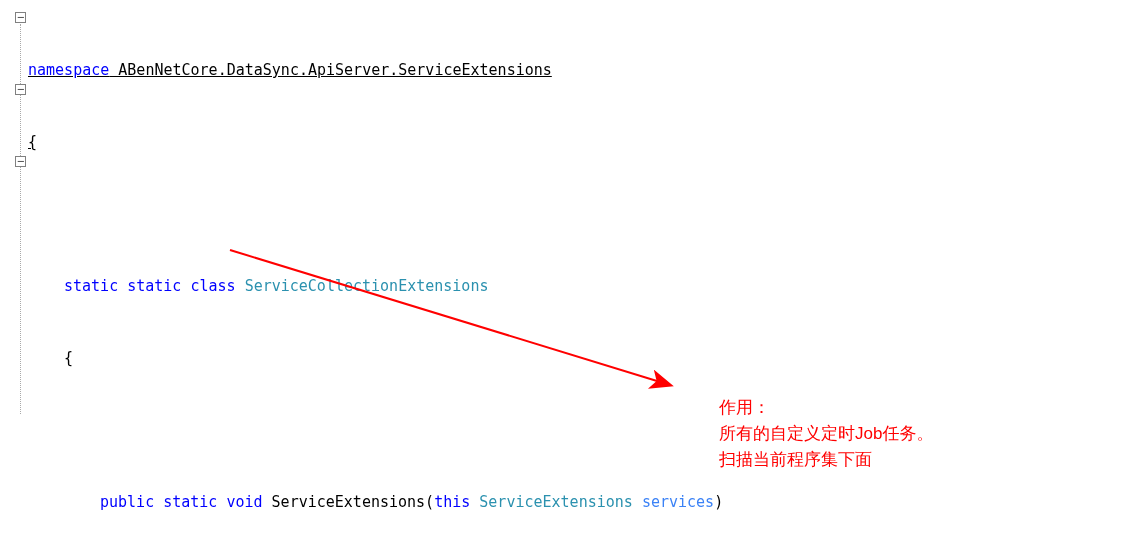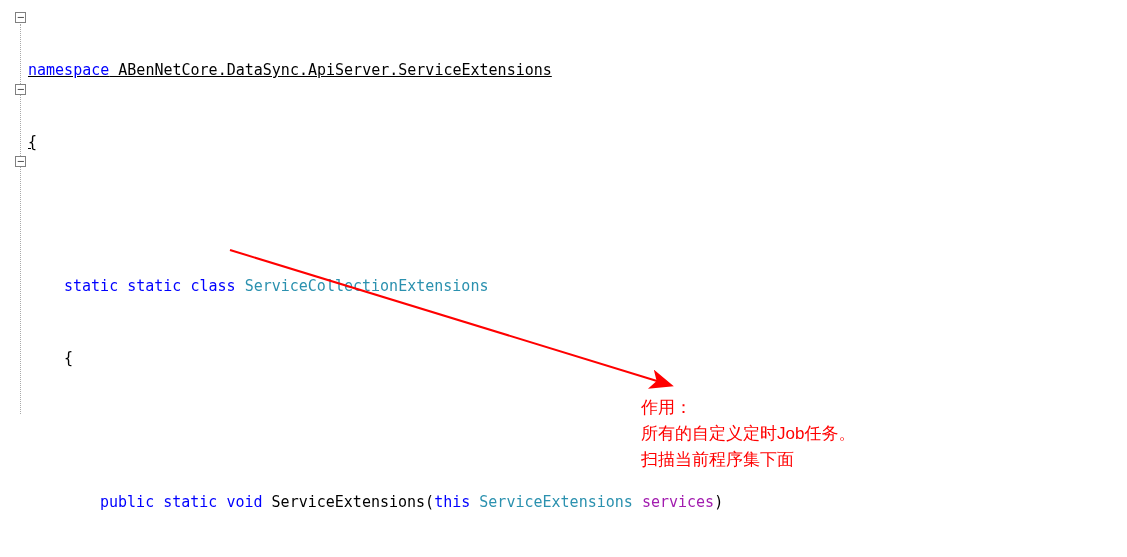--- a/index.html
+++ b/index.html
@@ -46,21 +46,21 @@
   .code-area {
     margin-left: 28px;
     font-family: "Microsoft YaHei", Consolas, monospace;
     font-size: 15px;
     line-height: 24px;
     white-space: pre;
   }
   .kw   { color: #0000ff; }
   .type { color: #2b91af; }
   .ident  { color: #000000; }
-  .faded  { color: #a21caf; text-align: center; }
+  .faded  { color: #3b82f6; text-align: center; }
 
   .indent1 { margin-left: 0px; text-decoration: underline; }
   .indent2 { margin-left: 36px; }
   .indent3 { margin-left: 72px; }
 
   .annotation {
     position: absolute;
     color: #ff0000;
     font-family: "Microsoft YaHei", sans-serif;
     font-size: 17px;
@@ -110,19 +110,19 @@
 
   <svg class="arrow" style="left:0;top:0;width:1127px;height:557px;">
     <defs>
       <marker id="ah" markerWidth="12" markerHeight="12" refX="10" refY="5" orient="auto">
         <path d="M0,0 L12,5 L0,10 L3,5 Z" fill="#ff0000"></path>
       </marker>
     </defs>
     <line x1="230" y1="250" x2="670" y2="385" stroke="#ff0000" stroke-width="2" marker-end="url(#ah)"></line>
   </svg>
 
-  <div class="annotation" style="left:641px; top:395px;">
+  <div class="annotation" style="left:719px; top:395px;">
     <div>作用：</div>
     <div>所有的自定义定时Job任务。</div>
     <div>扫描当前程序集下面</div>
   </div>
 
 </div>
 
 </body></html>

